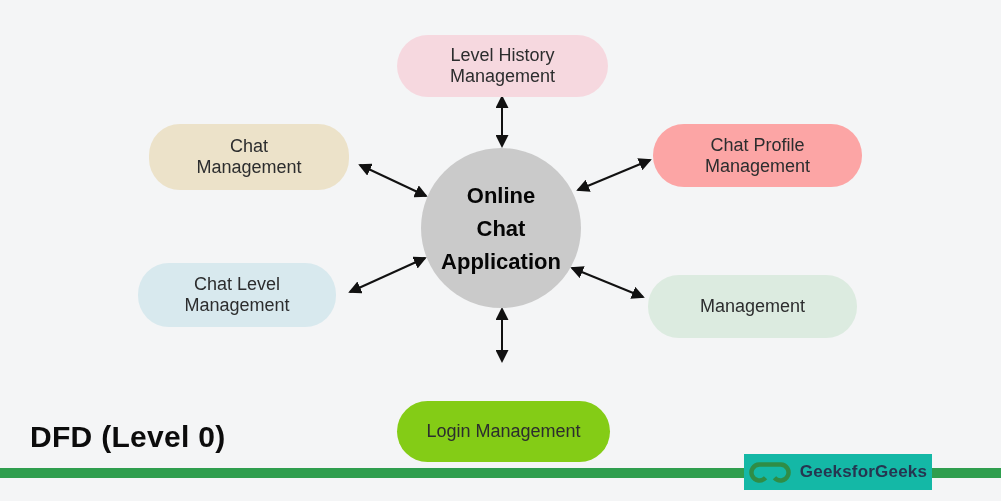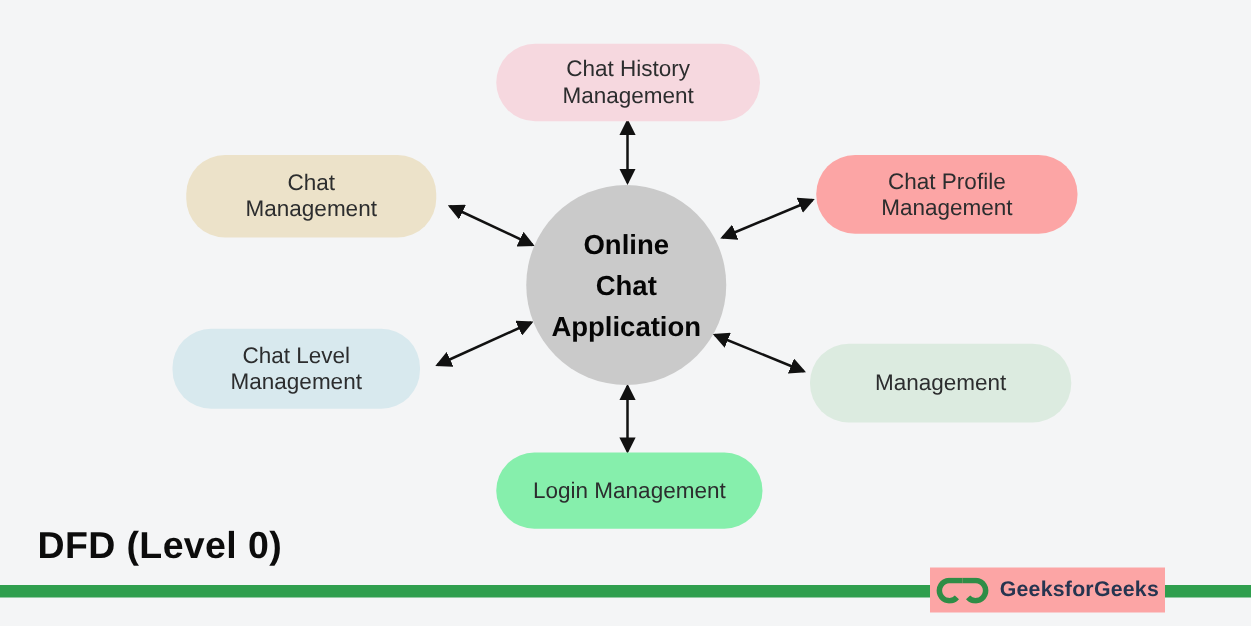--- a/index.html
+++ b/index.html
@@ -96,21 +96,21 @@
     </defs>
     <line x1="502" y1="97" x2="502" y2="146" stroke-width="2" marker-start="url(#ah)" marker-end="url(#ah)" style="stroke: rgb(17, 17, 17);"></line>
     <line x1="360" y1="165" x2="426" y2="196" stroke-width="2" marker-start="url(#ah)" marker-end="url(#ah)" style="stroke: rgb(17, 17, 17);"></line>
     <line x1="650" y1="160" x2="578" y2="190" stroke-width="2" marker-start="url(#ah)" marker-end="url(#ah)" style="stroke: rgb(17, 17, 17);"></line>
     <line x1="350" y1="292" x2="425" y2="258" stroke-width="2" marker-start="url(#ah)" marker-end="url(#ah)" style="stroke: rgb(17, 17, 17);"></line>
     <line x1="643" y1="297" x2="572" y2="268" stroke-width="2" marker-start="url(#ah)" marker-end="url(#ah)" style="stroke: rgb(17, 17, 17);"></line>
     <line x1="502" y1="309" x2="502" y2="361" stroke-width="2" marker-start="url(#ah)" marker-end="url(#ah)" style="stroke: rgb(17, 17, 17);"></line>
   </svg>
 
   <div class="node" id="n-chat-history" style="background-color: rgb(246, 216, 223);">
-    <span>Chat History</span>
+    <span>Level History</span>
     <span>Management</span>
   </div>
 
   <div class="node" id="n-chat-mgmt" style="background-color: rgb(236, 226, 201);">
     <span>Chat</span>
     <span>Management</span>
   </div>
 
   <div class="node" id="n-chat-profile" style="background-color: #fca5a5;">
     <span>Chat Profile</span>
@@ -119,35 +119,35 @@
 
   <div class="node" id="n-system-user" style="background-color: rgb(220, 235, 224);">
     <span>Management</span>
   </div>
 
   <div class="node" id="n-chat-user" style="background-color: rgb(216, 233, 238);">
     <span>Chat Level</span>
     <span>Management</span>
   </div>
 
-  <div class="node" id="n-login" style="background-color: #86efac;">
+  <div class="node" id="n-login" style="background-color: #84cc16; margin-top: 39px;">
     <span>Login Management</span>
   </div>
 
   <div class="center-circle" style="background-color: rgb(202, 202, 202);">
     <span>Online</span>
     <span>Chat</span>
     <span>Application</span>
   </div>
 
   <div class="footer-title">DFD (Level 0)</div>
 
   <div class="green-bar" style="background-color: rgb(47, 158, 78);"></div>
 
-  <div class="logo-patch" style="background-color: #fca5a5;">
+  <div class="logo-patch" style="background-color: #14b8a6;">
     <svg width="42" height="21" viewBox="13 15 94 46">
       <path d="M60,20 L36,20 A18,18 0 1 0 50,50" fill="none" stroke-width="10" style="stroke: rgb(47, 141, 70);"></path>
       <path d="M60,20 L84,20 A18,18 0 1 1 70,50" fill="none" stroke-width="10" style="stroke: rgb(47, 141, 70);"></path>
     </svg>
     <span class="logo-text" style="color: rgb(38, 53, 80);">GeeksforGeeks</span>
   </div>
 
 </div>
 
 </body></html>

